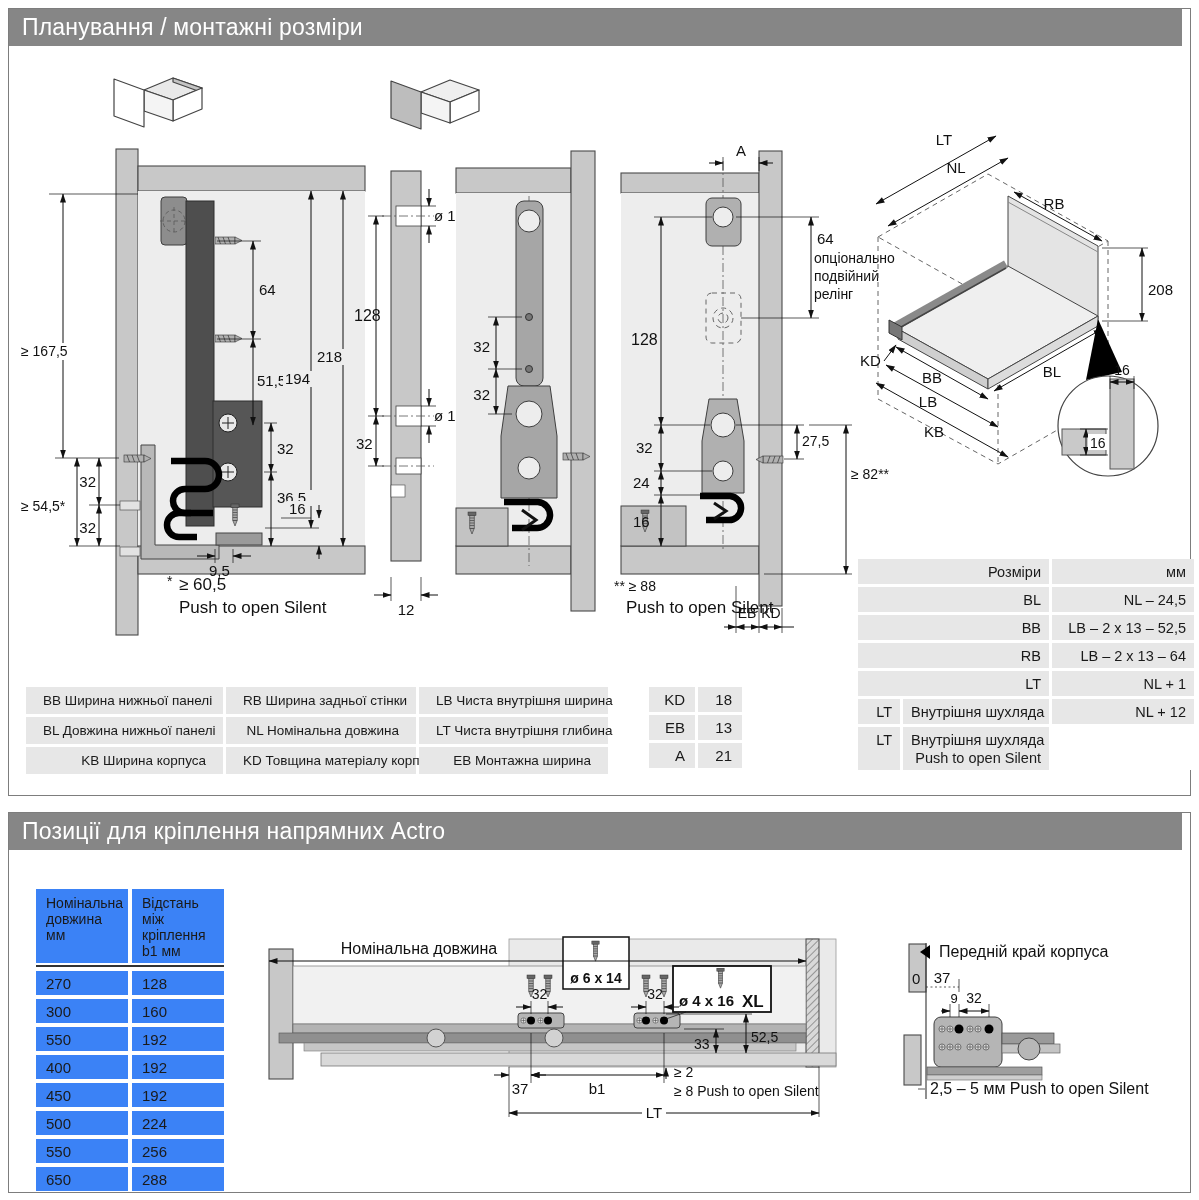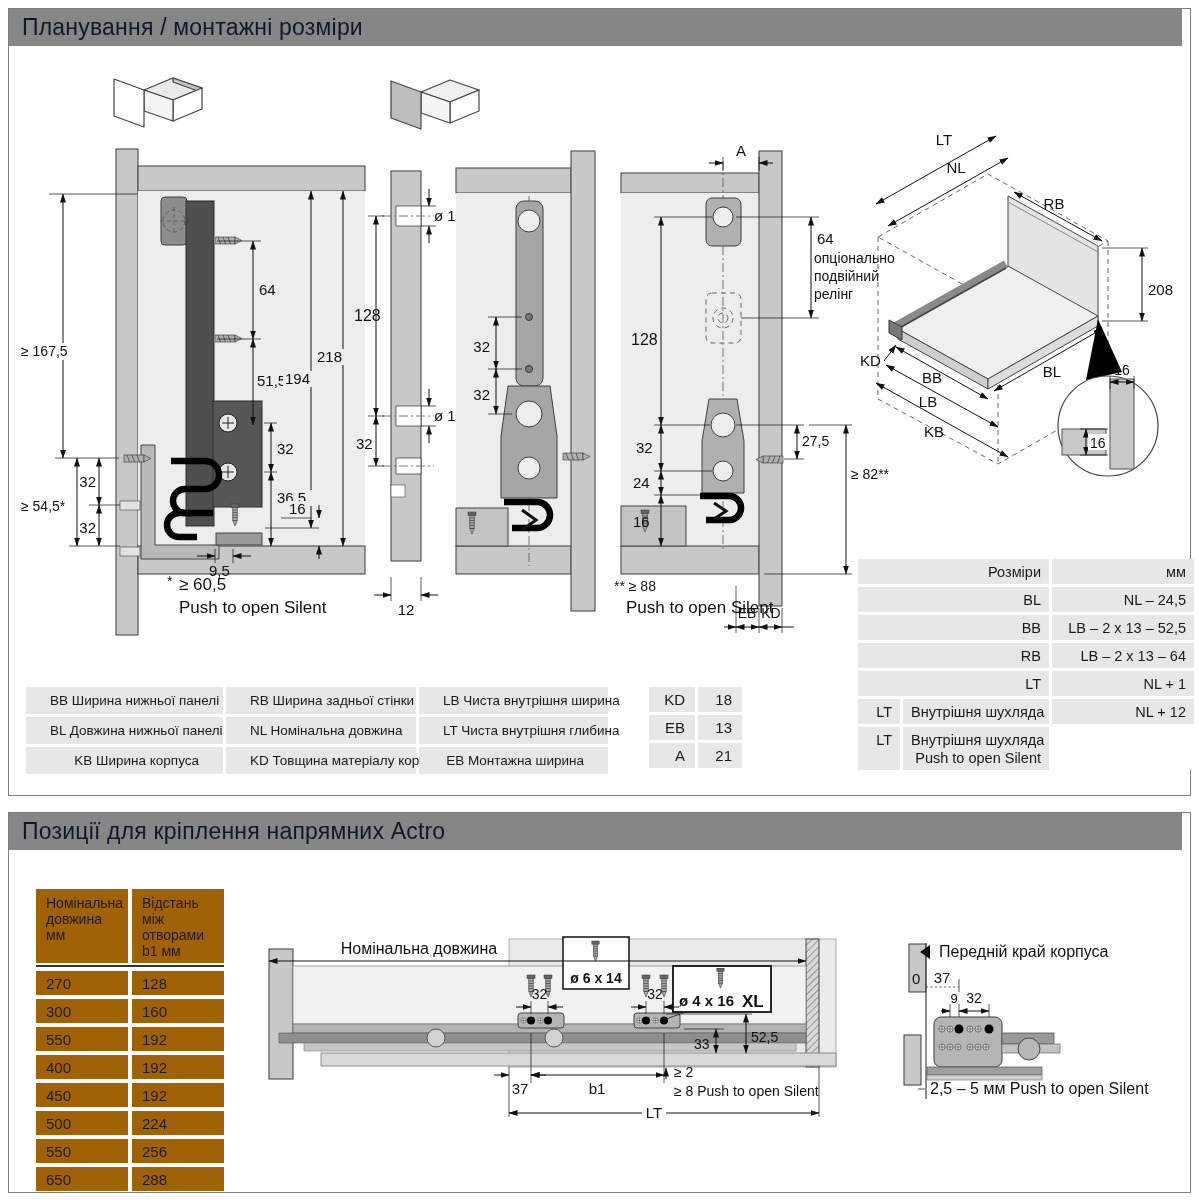--- a/index.html
+++ b/index.html
@@ -1,45 +1,45 @@
 <!DOCTYPE html>
 <html><head>
 <meta charset="utf-8">
 <style>
   html,body{margin:0;padding:0;background:#fff;}
   body{position:relative;width:1199px;height:1200px;font-family:"Liberation Sans",sans-serif;color:#1a1a1a;overflow:hidden;}
   .section{position:absolute;border:1px solid #7d7d7d;background:#fff;}
   #sec1{left:8px;top:8px;width:1181px;height:786px;}
   #sec2{left:8px;top:812px;width:1181px;height:379px;}
-  .sec-header{position:absolute;left:0;top:0;right:8px;height:37px;background:#868686;color:#0f172a;
+  .sec-header{position:absolute;left:0;top:0;right:8px;height:37px;background:#868686;color:#ffffff;
     font-size:23px;line-height:37px;padding-left:13px;letter-spacing:.2px;}
   .abs{position:absolute;}
   
   svg{overflow:visible;}
   svg text{font-family:"Liberation Sans",sans-serif;font-size:15px;fill:#111;}
   .f13{font-size:13px}.f14{font-size:14px}.f16{font-size:16px}.f17{font-size:17px}
   .b{font-weight:bold}.mid{text-anchor:middle}.end{text-anchor:end}
   .wood{fill:#c8c8c8;stroke:#4a4a4a;stroke-width:1.1}
   .innerbg{fill:#ededed}
   .dl{stroke:#111;stroke-width:1;fill:none}
   .xl{stroke:#111;stroke-width:.7;fill:none}
   .cl{stroke:#555;stroke-width:.8;stroke-dasharray:9 3 2 3;fill:none}
   .dsh{stroke:#666;stroke-width:1;stroke-dasharray:5 4;fill:none}
   .hook{stroke:#000;stroke-width:6.5;fill:none}
   
   .gtable{display:grid;gap:3px;background:#fff;}
   .gtable .c{background:#e7e7e7;padding:4px 8px 3px;font-size:14.5px;line-height:18px;white-space:nowrap;text-align:right;}
   #dim-table{grid-template-columns:42px 146px 142px;width:333px;}
   #dim-table .span2{grid-column:1/3;}
   #legend-table{grid-template-columns:197px 190px 189px;}
-  #legend-table .c{font-size:13.5px;padding:5px 24px 4px;}
+  #legend-table .c{font-size:13.5px;padding:5px 17px 4px;}
   #mini-table{grid-template-columns:46px 44px;}
   #mini-table .c{font-size:15px;padding:4px 10px 3px;}
   #t2{display:grid;grid-template-columns:92px 92px;gap:4px;width:188px;}
-  #t2 .c{background:#a16207;padding:4px 10px 3px;font-size:15px;}
+  #t2 .c{background:#3b82f6;padding:4px 10px 3px;font-size:15px;}
   #t2 .h{font-size:14px;line-height:16px;padding:6px 10px 4px;}
   #t2 .rule{grid-column:1/3;height:2px;background:#333;margin-top:-2px;}
 </style>
 </head>
 <body>
 
 <svg width="0" height="0" style="position:absolute" aria-hidden="true">
   <defs>
     <marker id="mE" markerWidth="10" markerHeight="8" refX="8.5" refY="3" orient="auto" markerUnits="userSpaceOnUse">
         <path d="M0,0 L9,3 L0,6 Z" fill="#111"></path>
@@ -417,21 +417,21 @@
   <div class="sec-header">Позиції для кріплення напрямних Actro</div>
 
   <div class="abs" id="t2" style="left:27px;top:76px">
     <div class="c h">
       <div>Номінальна</div>
         <div>довжина</div>
         <div>мм</div>
     </div>
     <div class="c h">
       <div>Відстань між</div>
-        <div>отворами</div>
+        <div>кріплення</div>
         <div>b1 мм</div>
     </div>
     <div class="rule"></div>
     <div class="c">270</div>
     <div class="c">128</div>
     <div class="c">300</div>
     <div class="c">160</div>
     <div class="c">550</div>
     <div class="c">192</div>
     <div class="c">400</div>

